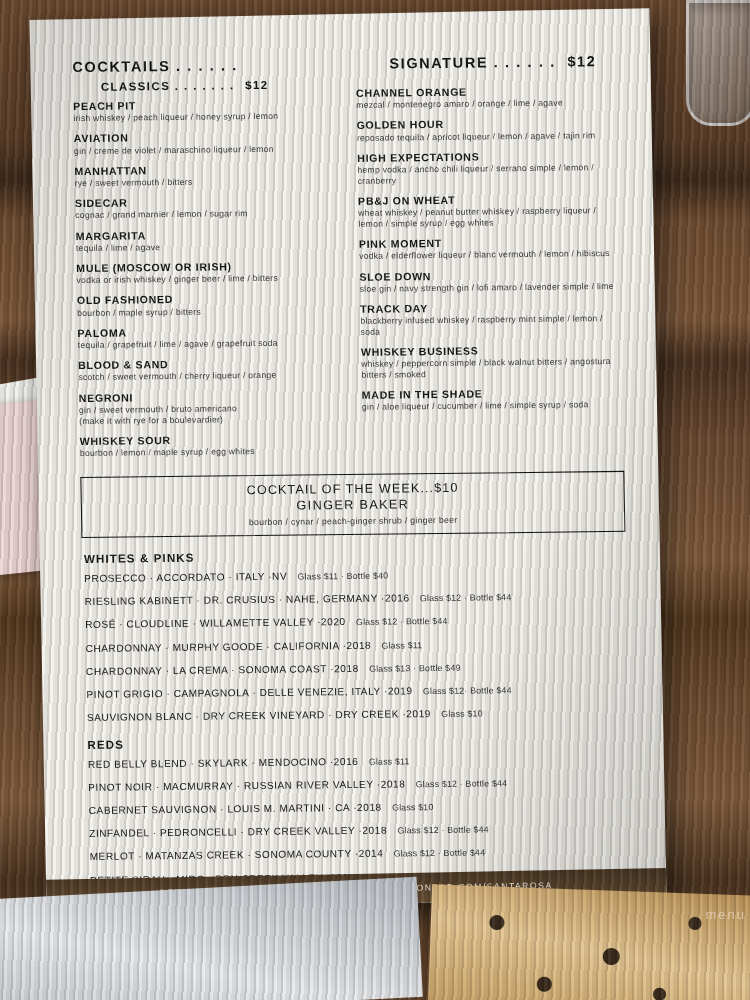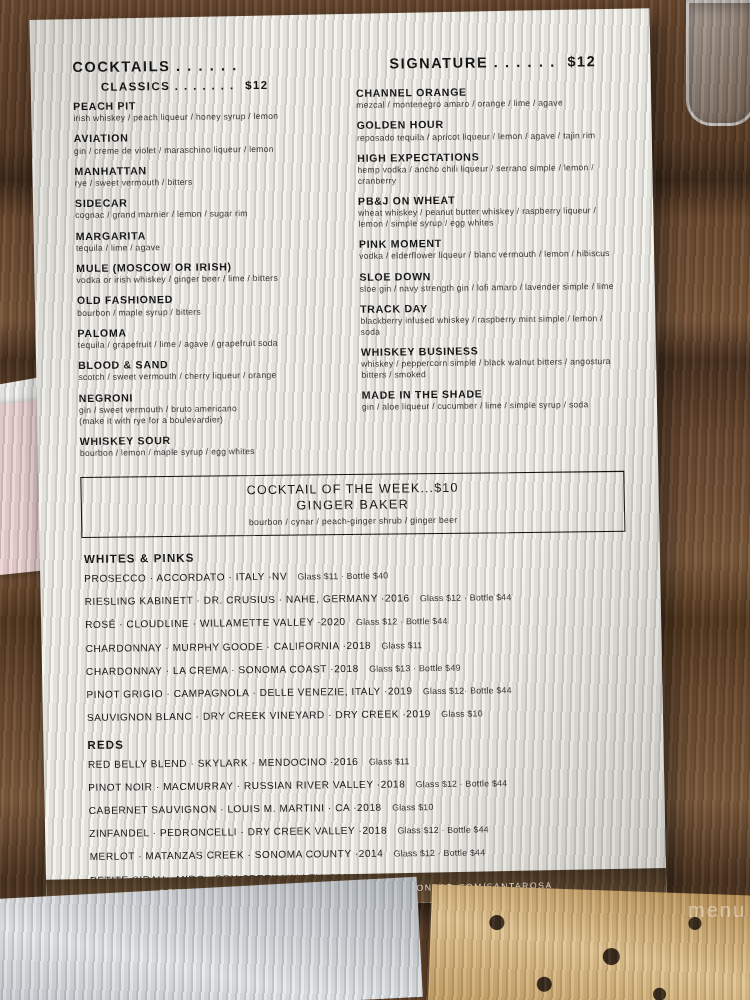--- a/index.html
+++ b/index.html
@@ -73,21 +73,21 @@
   .weekbox .t3{font-size:8.7px;letter-spacing:.3px;margin-top:4px;color:#333;}
 
   .sec-title{font-size:11.6px;letter-spacing:1.1px;font-weight:bold;margin:14px 0 8px 2px;}
   .wline{font-size:10.1px;letter-spacing:.55px;margin:0 0 11px 2px;line-height:1.2;}
   .wline .pr{font-size:8.8px;letter-spacing:.2px;color:#333;margin-left:7px;}
 
   .footer{position:absolute;left:0;right:0;bottom:0;height:30px;
     background:linear-gradient(180deg,#4d3a26,#6a5034);color:#f1e9dd;
     display:flex;align-items:center;justify-content:center;
     font-size:8.6px;letter-spacing:1.5px;}
-  .wm{position:absolute;right:4px;bottom:78px;color:rgba(255,255,255,.45);font-size:20px;letter-spacing:2px;z-index:9;margin-top:14px;}
+  .wm{position:absolute;right:4px;bottom:78px;color:rgba(255,255,255,.45);font-size:13px;letter-spacing:2px;z-index:9;margin-top:14px;}
 </style>
 </head>
 <body>
 
 <div id="scene">
   <div class="glass"></div>
   <div class="whitepaper"></div>
   <div class="pinkpaper"></div>
 
   <div id="menu">

